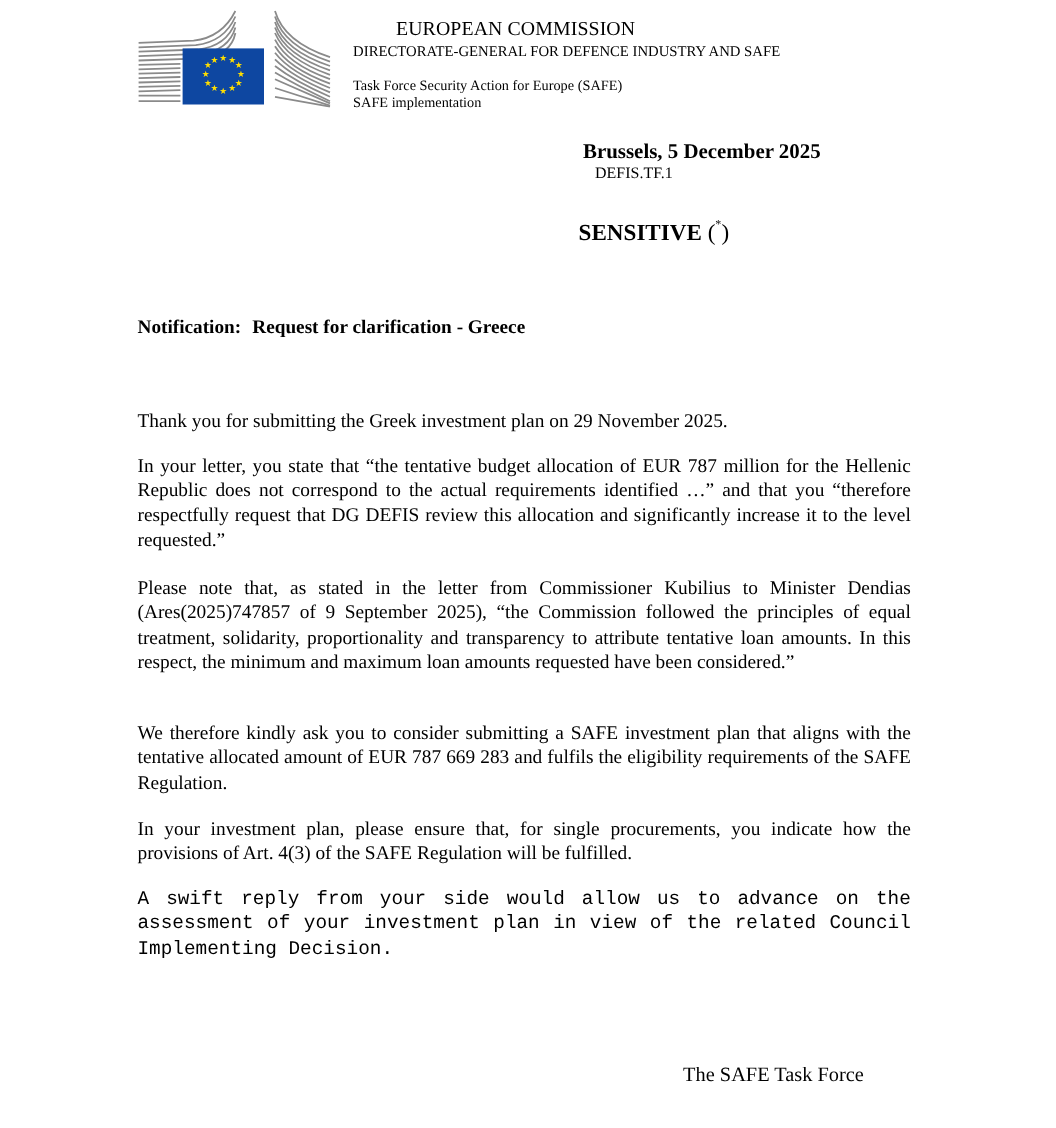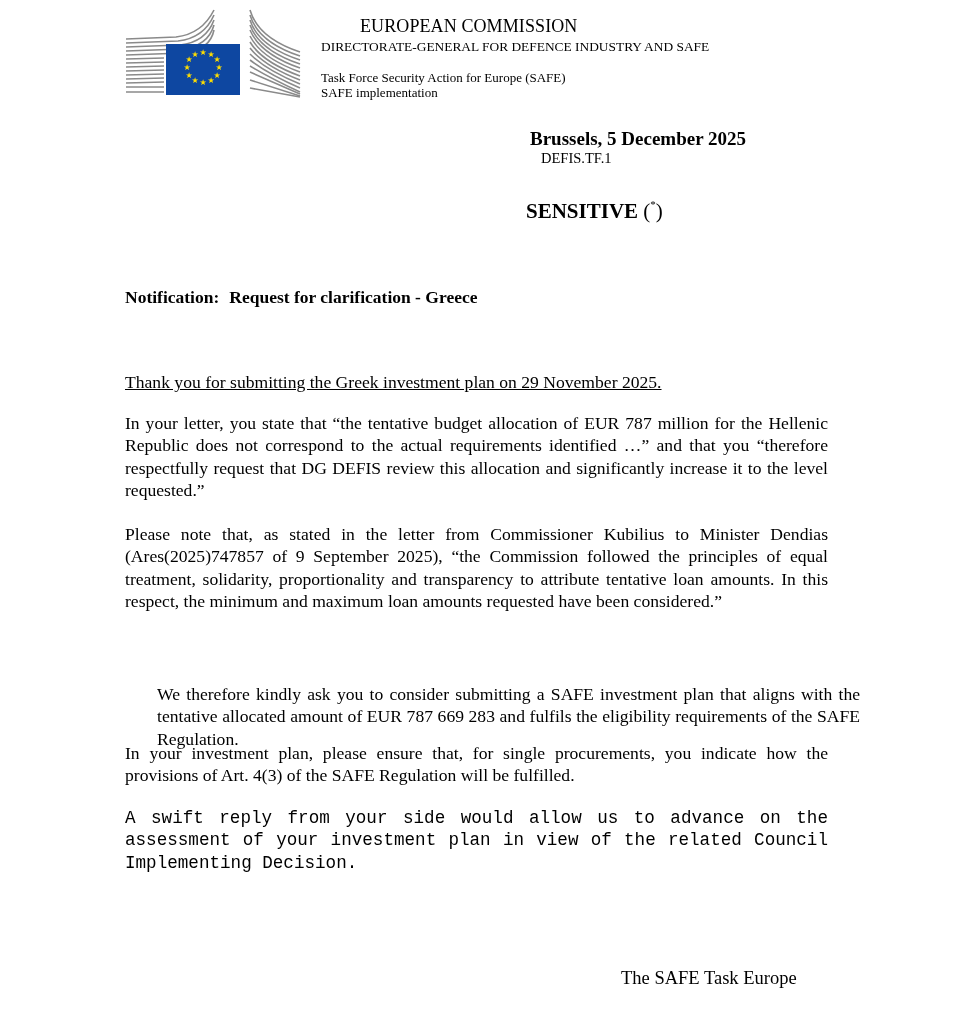--- a/index.html
+++ b/index.html
@@ -13,24 +13,24 @@
   .hdr-impl { left:321px; top:85px; font-size:13px; font-weight:normal; white-space:nowrap; }
   .place-date { left:530px; top:128px; font-size:19px; white-space:nowrap;font-weight:bold; }
   .ref { left:541px; top:150px; font-size:14.5px; white-space:nowrap; }
   .sensitive { left:526px; top:199px; font-size:21px; font-weight:bold; white-space:nowrap;text-align:center; }
   .sensitive .mark { font-weight:normal; }
   .sensitive sup { font-size:11px; vertical-align:top; position:relative; top:-1px; }
   .subject { left:125px; top:287px; font-size:17.5px; font-weight:bold; white-space:nowrap;text-align:right; }
   .subject .gap { display:inline-block; width:10px; }
   .body-text { left:125px; width:703px; font-size:17.6px; line-height:22.3px; }
   .just { text-align:justify; text-align-last:left; }
-  .p1 { top:371px;text-decoration:underline; }
+  .p1 { top:371px; }
   .p2 { top:412px; }
   .p3 { top:523px; }
-  .p4 { top:683px;margin-left:32px; }
+  .p4 { top:655px; }
   .p5 { top:742px;font-family:Liberation Serif, serif; }
   .p6 { top:807px;font-family:Liberation Mono, monospace; }
   .sign { left:621px; top:968px; font-size:18.5px; white-space:nowrap; }
 </style>
 </head>
 <body>
 
 <div class="abs logo">
   <svg width="178" height="90" viewBox="0 0 178 90" xmlns="http://www.w3.org/2000/svg">
 
@@ -99,13 +99,13 @@
   <span>Notification:</span><span class="gap"></span><span>Request for clarification - Greece</span>
 </div>
 
 <div class="abs body-text p1">Thank you for submitting the Greek investment plan on 29 November 2025.</div>
 <div class="abs body-text just p2">In your letter, you state that “the tentative budget allocation of EUR 787 million for the Hellenic Republic does not correspond to the actual requirements identified …” and that you “therefore respectfully request that DG DEFIS review this allocation and significantly increase it to the level requested.”</div>
 <div class="abs body-text just p3">Please note that, as stated in the letter from Commissioner Kubilius to Minister Dendias (Ares(2025)747857 of 9 September 2025), “the Commission followed the principles of equal treatment, solidarity, proportionality and transparency to attribute tentative loan amounts. In this respect, the minimum and maximum loan amounts requested have been considered.”</div>
 <div class="abs body-text just p4">We therefore kindly ask you to consider submitting a SAFE investment plan that aligns with the tentative allocated amount of EUR 787 669 283 and fulfils the eligibility requirements of the SAFE Regulation.</div>
 <div class="abs body-text just p5">In your investment plan, please ensure that, for single procurements, you indicate how the provisions of Art. 4(3) of the SAFE Regulation will be fulfilled.</div>
 <div class="abs body-text just p6">A swift reply from your side would allow us to advance on the assessment of your investment plan in view of the related Council Implementing Decision.</div>
 
-<div class="abs sign">The SAFE Task Europe</div>
+<div class="abs sign">The SAFE Task Force</div>
 
 </body></html>

